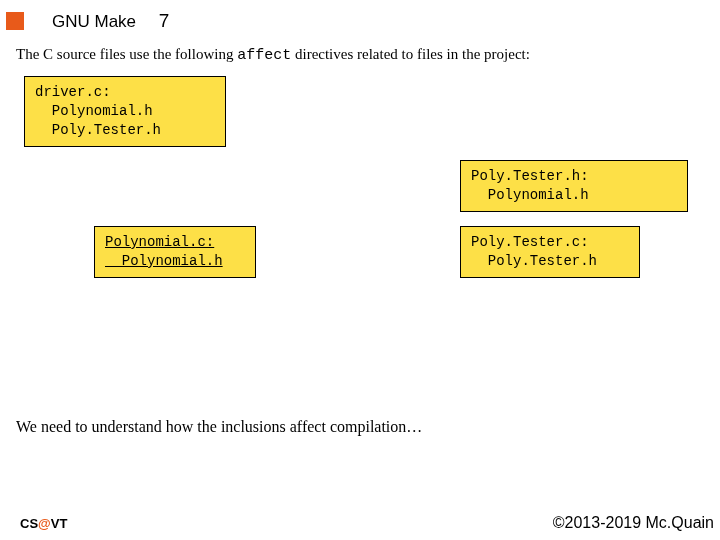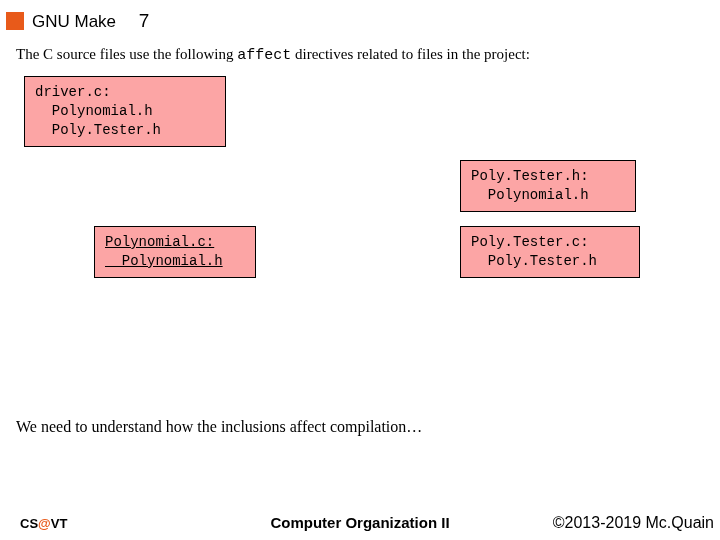--- a/index.html
+++ b/index.html
@@ -26,20 +26,21 @@
   .title {
     font-size: 23px;
     font-family: Arial, Helvetica, sans-serif;
     color: #000;
     flex: 1;
   }
   .header-right {
     font-family: Arial, Helvetica, sans-serif;
     font-size: 17px;
     color: #000;
+    margin-left: 20px;
   }
   .page-num {
     display: inline-block;
     margin-left: 18px;
     font-size: 19px;
   }
   .intro {
     font-size: 15px;
     padding: 8px 16px 6px 16px;
     color: #000;
@@ -51,25 +52,25 @@
     position: relative;
     height: 230px;
   }
   .dep-box {
     position: absolute;
     border: 1px solid #000;
     font-family: 'Courier New', Courier, monospace;
     font-size: 14px;
     line-height: 1.35;
     padding: 6px 10px 6px 10px;
-    background: #fca5a5;
+    background: #fde047;
     white-space: pre;
   }
   .box1 { left: 24px;  top: 6px;   width: 202px; }
-  .box2 { left: 460px; top: 90px;  width: 176px; }
+  .box2 { left: 460px; top: 90px;  width: 228px; }
   .box3 { left: 94px; top: 156px; width: 162px; text-decoration: underline; }
   .box4 { left: 460px; top: 156px; width: 180px; }
   .outro {
     position: absolute;
     left: 16px;
     top: 418px;
     font-size: 16px;
     color: #000;
   }
   .footer {
@@ -126,15 +127,14 @@
   <div class="dep-box box4">Poly.Tester.c:
   Poly.Tester.h</div>
 </div>
 
 <div class="outro">We need to understand how the inclusions affect compilation…</div>
 
 <div class="footer">
   <div class="footer-left">
     <span>CS</span><span class="at">@</span><span>VT</span>
   </div>
-  <div class="footer-center">Computer Organization II</div>
   <div class="footer-right">©2013-2019 Mc.Quain</div>
 </div>
 
 </body></html>

